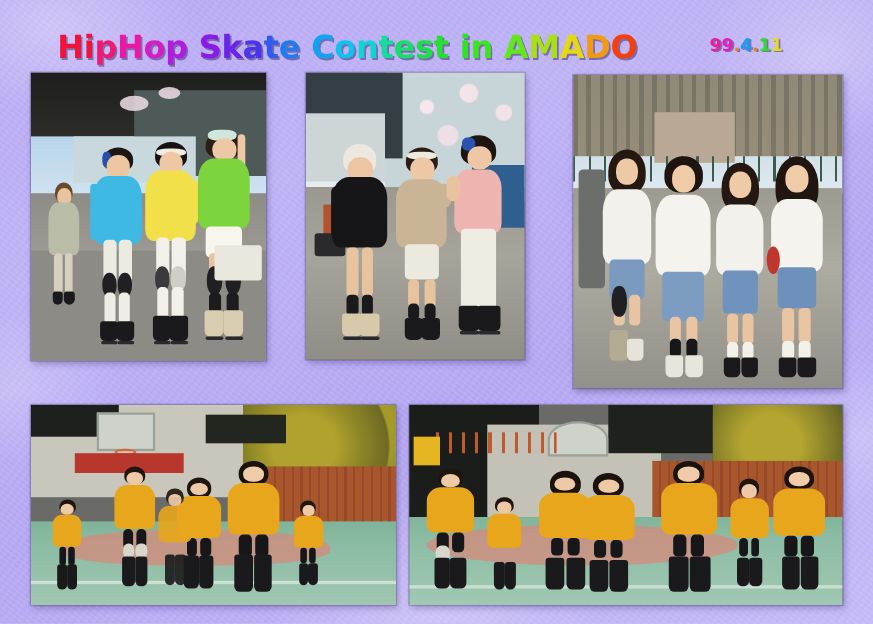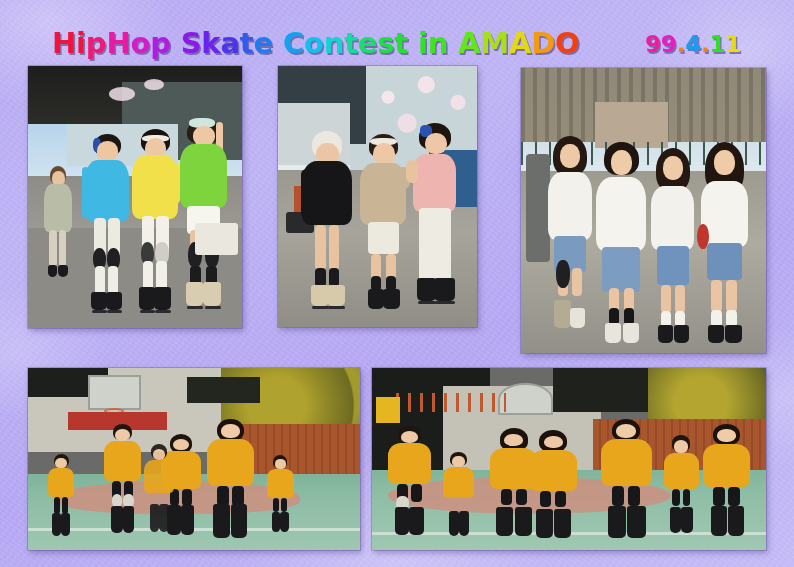--- a/index.html
+++ b/index.html
@@ -35,21 +35,21 @@
   #title-bar {
     position:absolute; left:0; top:12px; width:794px; height:40px;
     display:flex; align-items:center;
   }
   .title-text {
     font-family:"DejaVu Sans", sans-serif;
     font-weight:bold; font-size:29px; letter-spacing:-.2px;
     white-space:pre;
   }
   #main-title { position:absolute; left:52px; top:14px; }
-  #date-text  { position:absolute; left:645px; top:19px; font-size:23px; }
+  #date-text  { position:absolute; left:645px; top:19px; font-size:16px; }
   .title-text .ch {
     display:inline-block;
     text-shadow:1.5px 1.5px 0 rgba(40,20,90,.45);
   }
 
   
   .photo {
     position:absolute; overflow:hidden;
     background:#6a6a68;
     box-shadow:0 0 0 1px rgba(60,40,120,.25), 2px 3px 6px rgba(60,40,110,.35);

